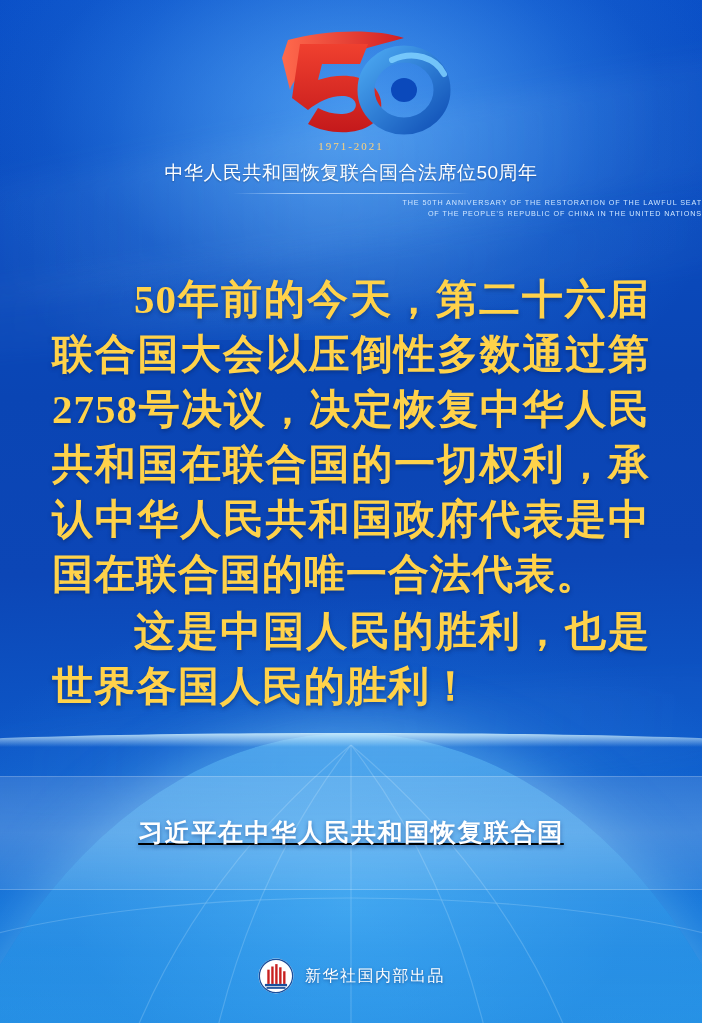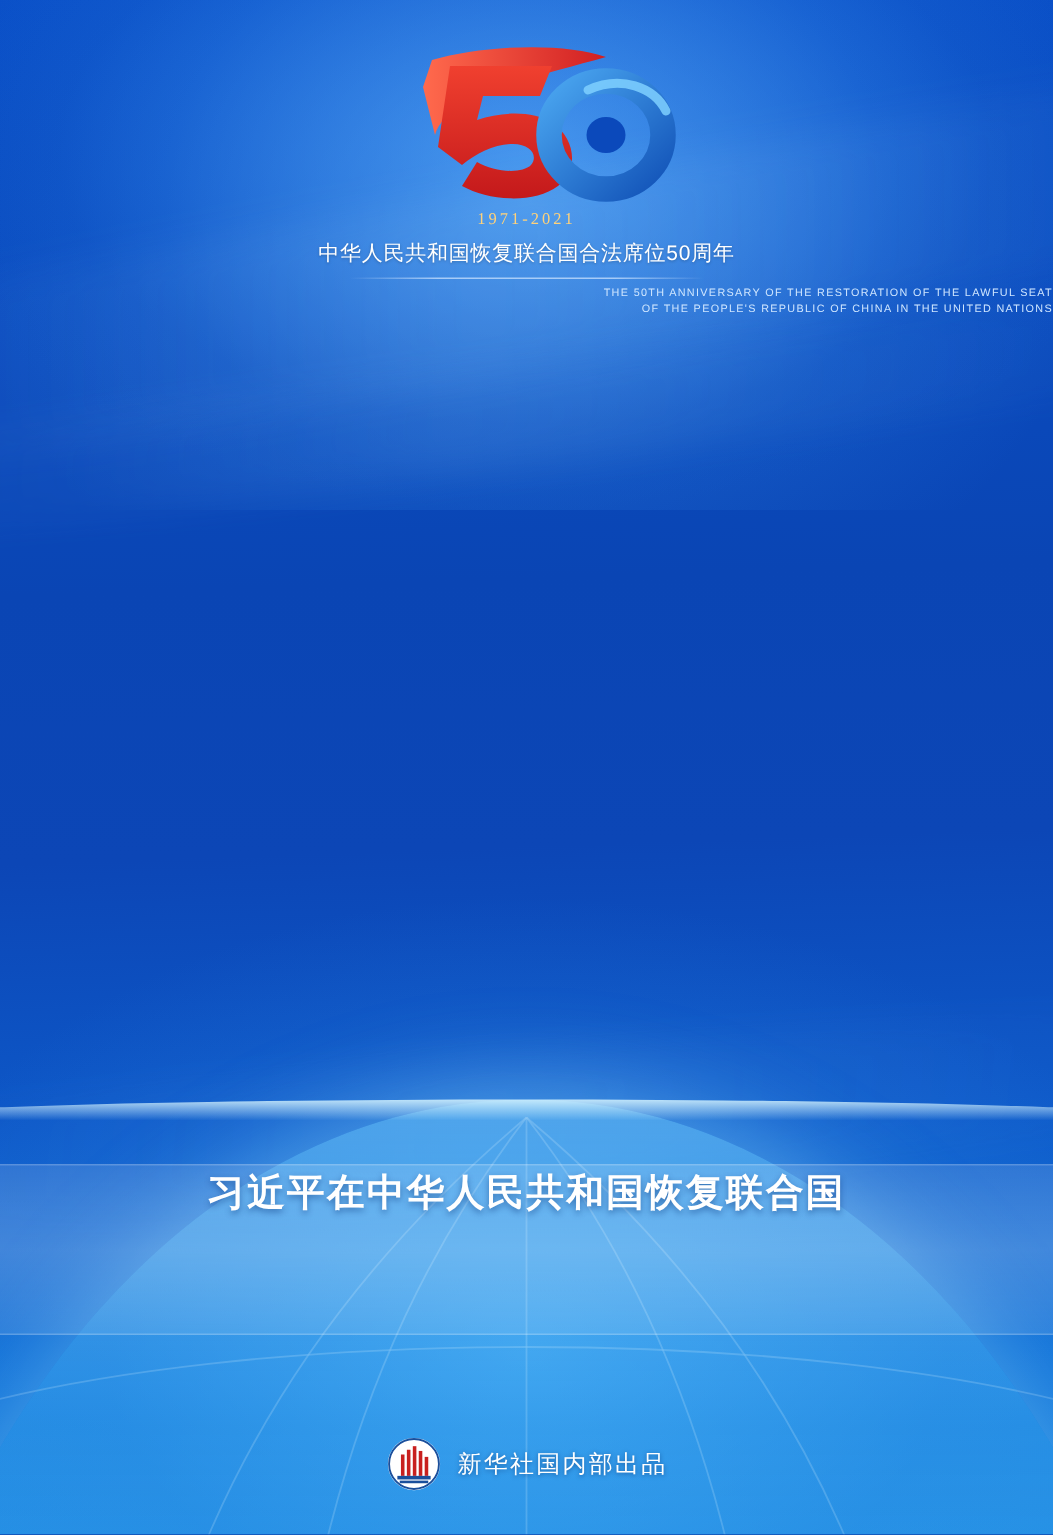--- a/index.html
+++ b/index.html
@@ -90,21 +90,21 @@
   }
   .emblem-year {
     color: #ffd27a;
     font-size: 11px;
     letter-spacing: 2px;
     font-family: "Liberation Serif", serif;
     margin-top: 4px;
   }
   .emblem-cn {
     color: #ffffff;
-    font-size: 14px;
+    font-size: 19px;
     letter-spacing: 0.5px;
     margin-top: 8px;
     font-family: "Liberation Sans", sans-serif;
     text-shadow: 0 1px 2px rgba(0,0,0,0.25);
   }
   .emblem-en1, .emblem-en2 {
     color: #cfe6ff;
     font-size: 7.2px;
     letter-spacing: 0.9px;
     margin-top: 4px;
@@ -141,21 +141,22 @@
     position: absolute;
     left: 0; right: 0;
     top: 776px;
     height: 112px;
     background: linear-gradient(180deg, rgba(255,255,255,0.13) 0%, rgba(255,255,255,0.20) 50%, rgba(255,255,255,0.10) 100%);
     border-top: 1px solid rgba(255,255,255,0.22);
     border-bottom: 1px solid rgba(255,255,255,0.18);
     display: flex;
     flex-direction: column;
     align-items: center;
-    justify-content: space-between;
+    justify-content: center;
+    text-decoration: underline;
   }
   .caption-line {
     color: #ffffff;
     font-family: "Liberation Serif", serif;
     font-weight: bold;
     font-size: 25px;
     letter-spacing: 1.6px;
     line-height: 1.5;
     text-shadow: 0 2px 4px rgba(0,40,110,0.45);
   }
@@ -235,20 +236,24 @@
         <ellipse cx="404" cy="66" rx="13" ry="12" fill="#0b49bb"></ellipse>
       </svg>
     </div>
     <div class="emblem-year">1971-2021</div>
     <div class="emblem-cn">中华人民共和国恢复联合国合法席位50周年</div>
     <div class="emblem-rule"></div>
     <div class="emblem-en1">THE 50TH ANNIVERSARY OF THE RESTORATION OF THE LAWFUL SEAT</div>
     <div class="emblem-en2">OF THE PEOPLE'S REPUBLIC OF CHINA IN THE UNITED NATIONS</div>
   </div>
 
+  <div class="quote">
+    <p>50年前的今天，第二十六届联合国大会以压倒性多数通过第2758号决议，决定恢复中华人民共和国在联合国的一切权利，承认中华人民共和国政府代表是中国在联合国的唯一合法代表。</p>
+    <p>这是中国人民的胜利，也是世界各国人民的胜利！</p>
+  </div>
 
   <div class="caption-band">
     <div class="caption-line">习近平在中华人民共和国恢复联合国</div>
   </div>
 
   <div class="footer">
     <svg class="footer-logo" viewBox="0 0 48 48">
       <circle cx="24" cy="24" r="22" fill="#ffffff"></circle>
       <circle cx="24" cy="24" r="21" fill="none" stroke="#1a4f9c" stroke-width="1.6"></circle>
       <g fill="#c8201f">

